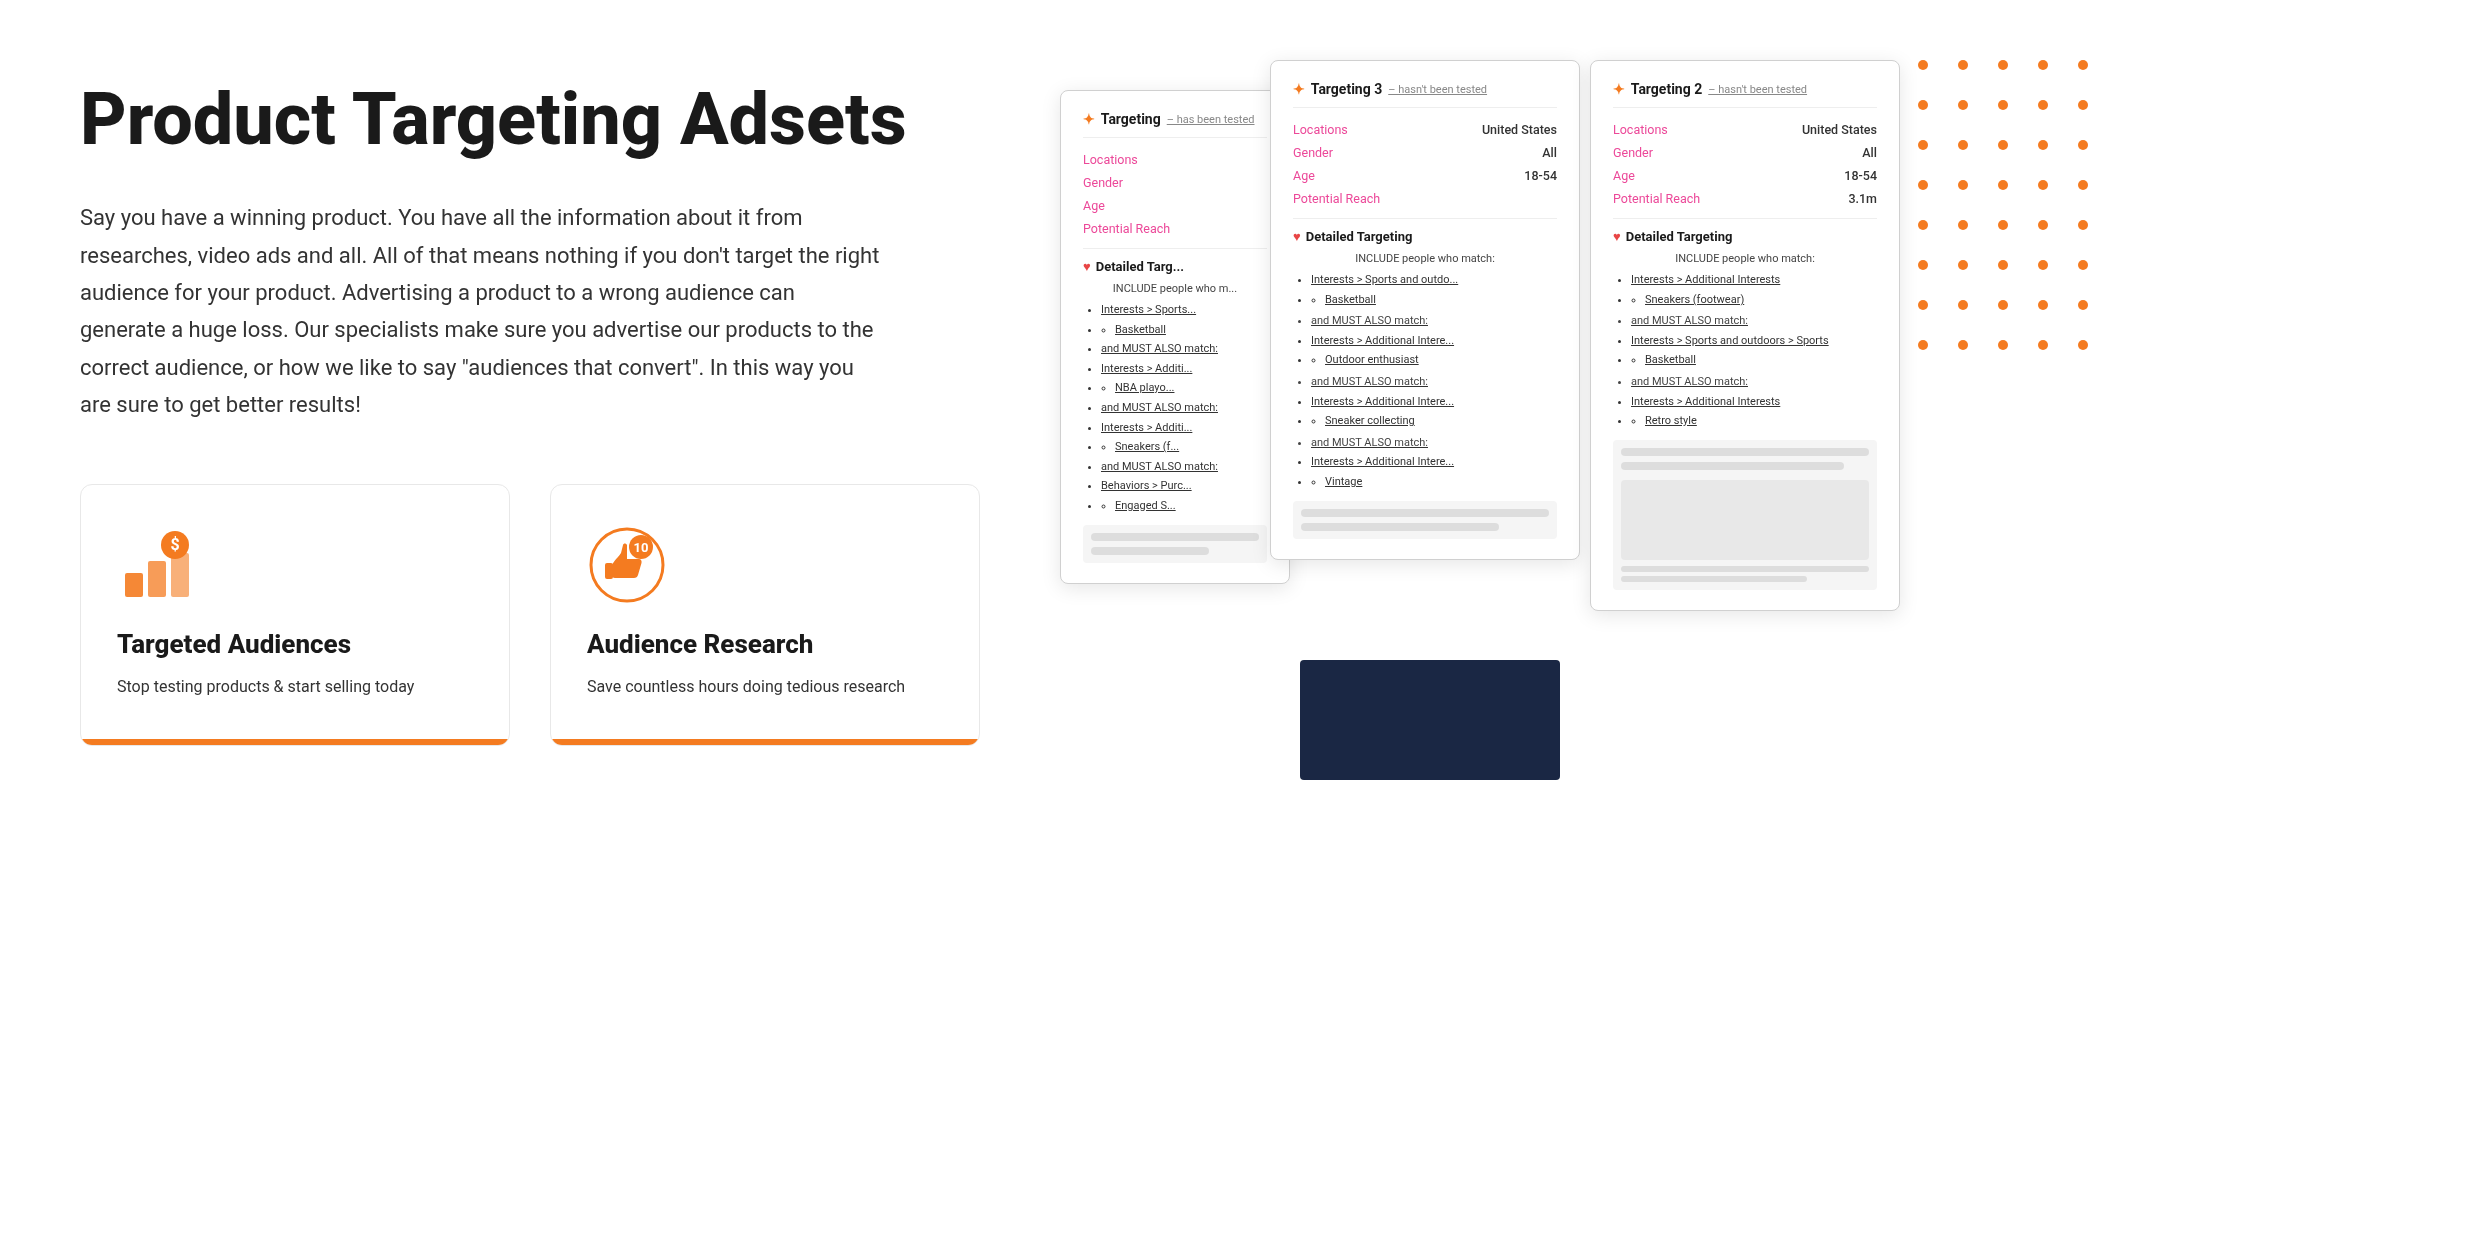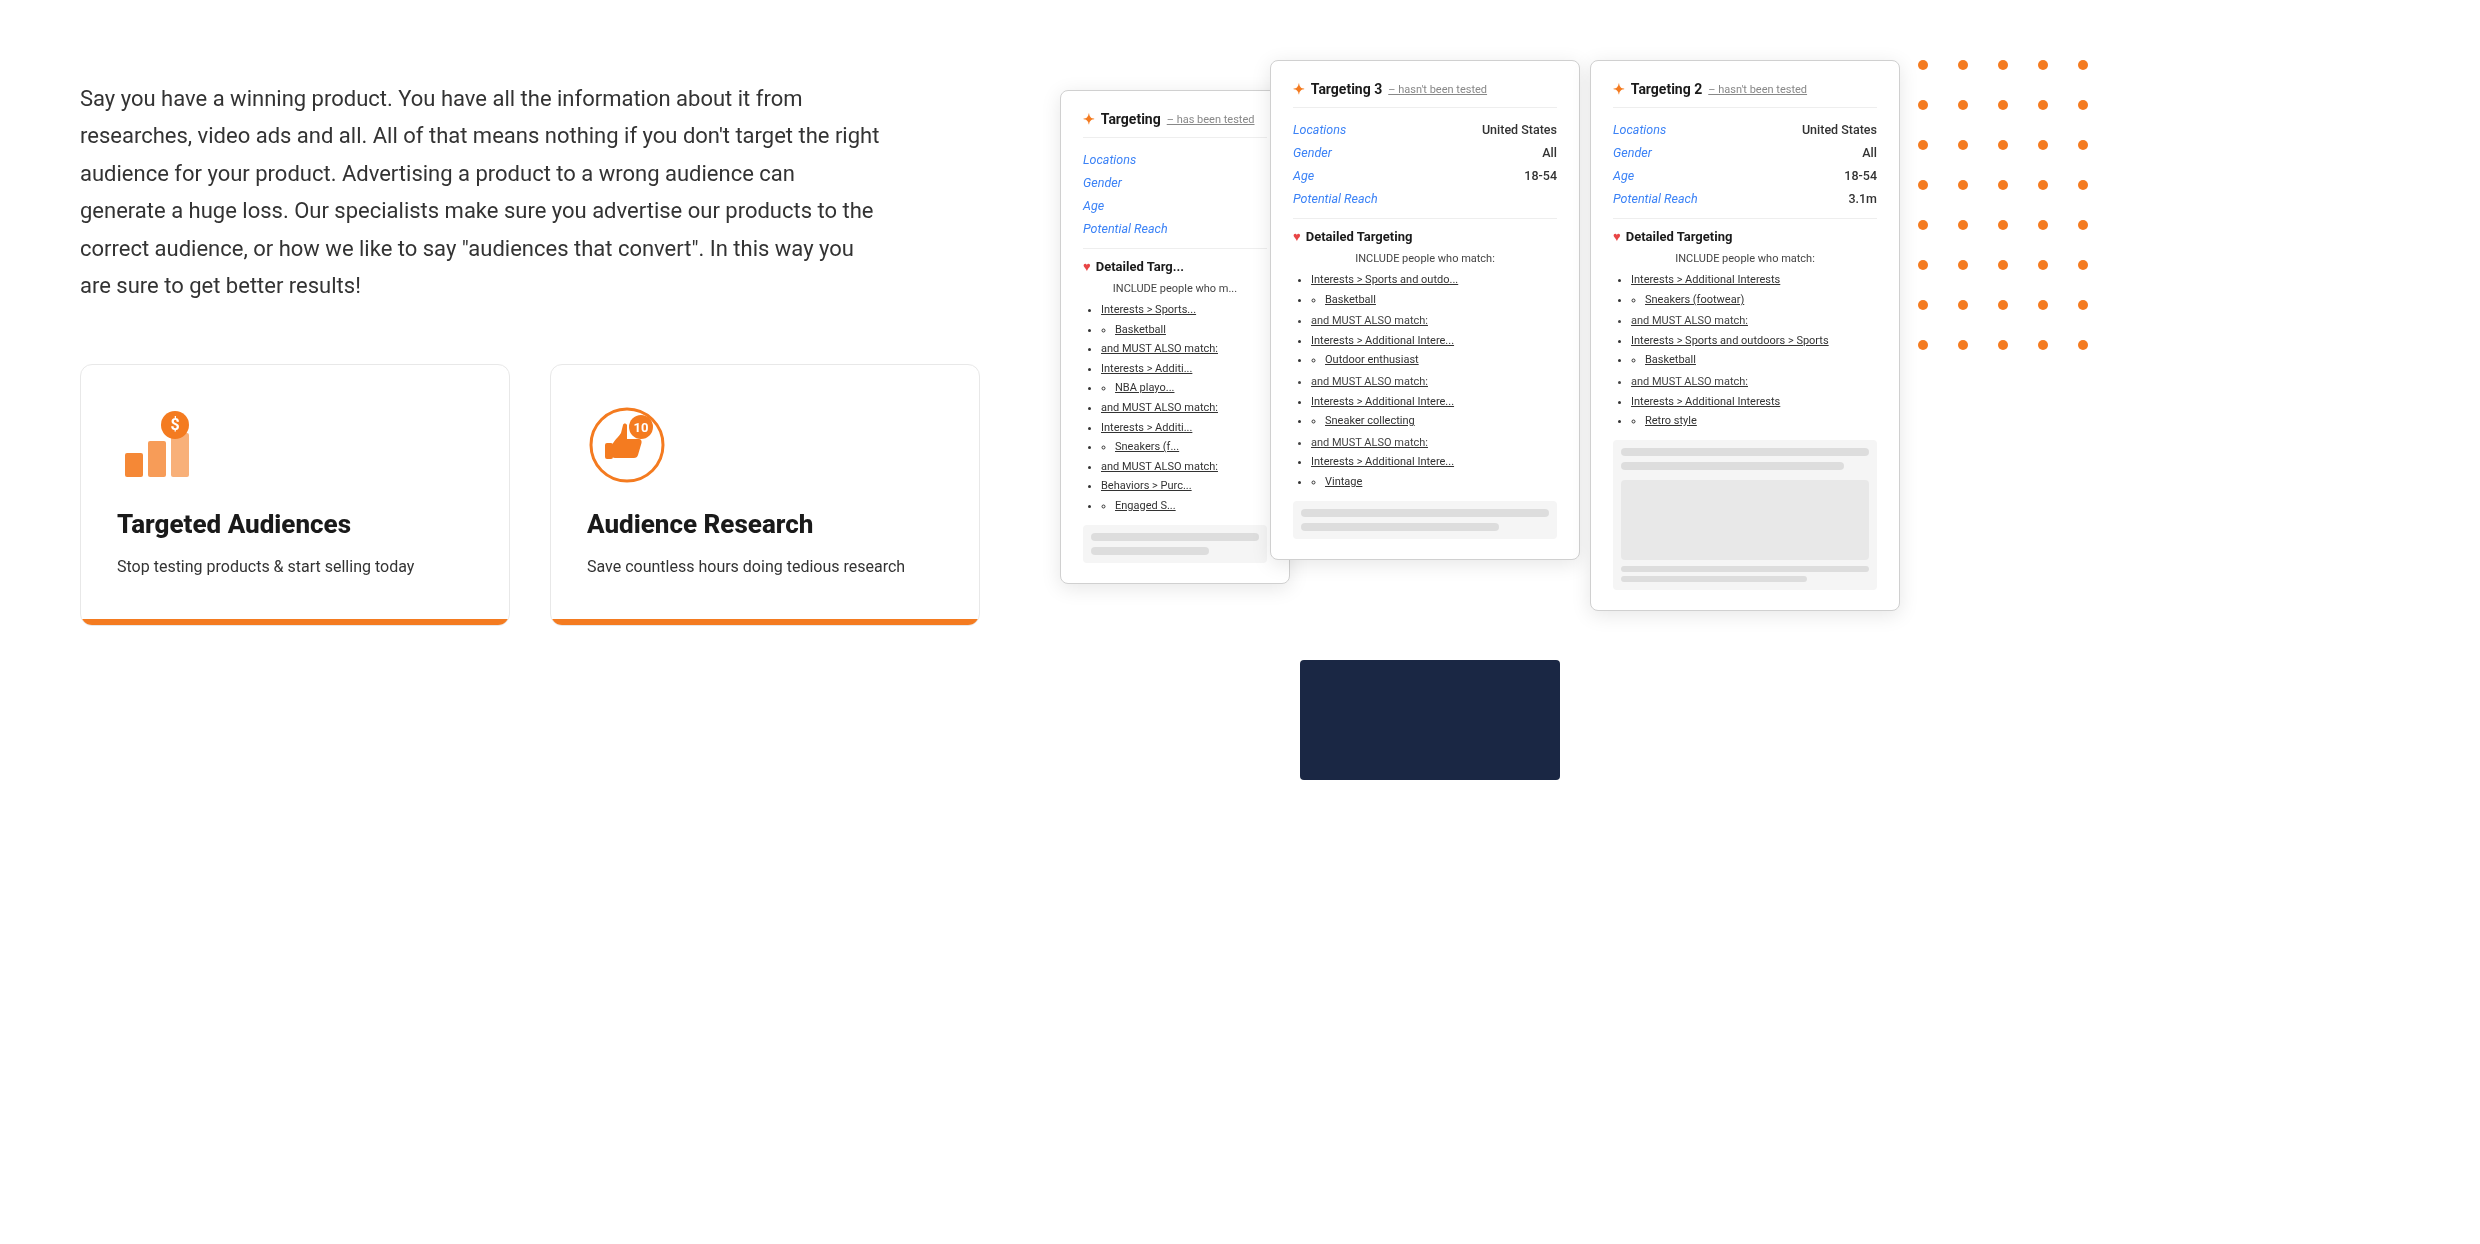--- a/index.html
+++ b/index.html
@@ -157,23 +157,22 @@
       text-decoration: underline;
     }
     .adset-row {
       display: flex;
       justify-content: space-between;
       align-items: center;
       margin-bottom: 8px;
       font-size: 12.5px;
     }
     .adset-row-label {
-      color: #3b82f6;
+      color: #ec4899;
       font-weight: 400;
-      font-style: italic;
     }
     .adset-row-value {
       color: #333;
       font-weight: 500;
       text-align: left;
     }
     .detailed-targeting-section {
       margin-top: 12px;
       border-top: 1px solid #eee;
       padding-top: 10px;
@@ -234,20 +233,21 @@
       border-radius: 4px;
       z-index: 0;
     }
   </style>
 </head>
 <body>
 
 <div class="page-wrapper">
 
   <div class="left-section">
+    <h1 class="main-title">Product Targeting Adsets</h1>
     <p class="description">Say you have a winning product. You have all the information about it from researches, video ads and all. All of that means nothing if you don't target the right audience for your product. Advertising a product to a wrong audience can generate a huge loss. Our specialists make sure you advertise our products to the correct audience, or how we like to say "audiences that convert". In this way you are sure to get better results!</p>
 
     <div class="cards-row">
 
       <div class="feature-card">
         <div class="card-icon">
           <svg viewBox="0 0 80 80" fill="none" xmlns="http://www.w3.org/2000/svg">
 
             <rect x="8" y="48" width="18" height="24" rx="2" fill="#f47b20" opacity="0.9"></rect>
             <rect x="31" y="36" width="18" height="36" rx="2" fill="#f47b20" opacity="0.75"></rect>

